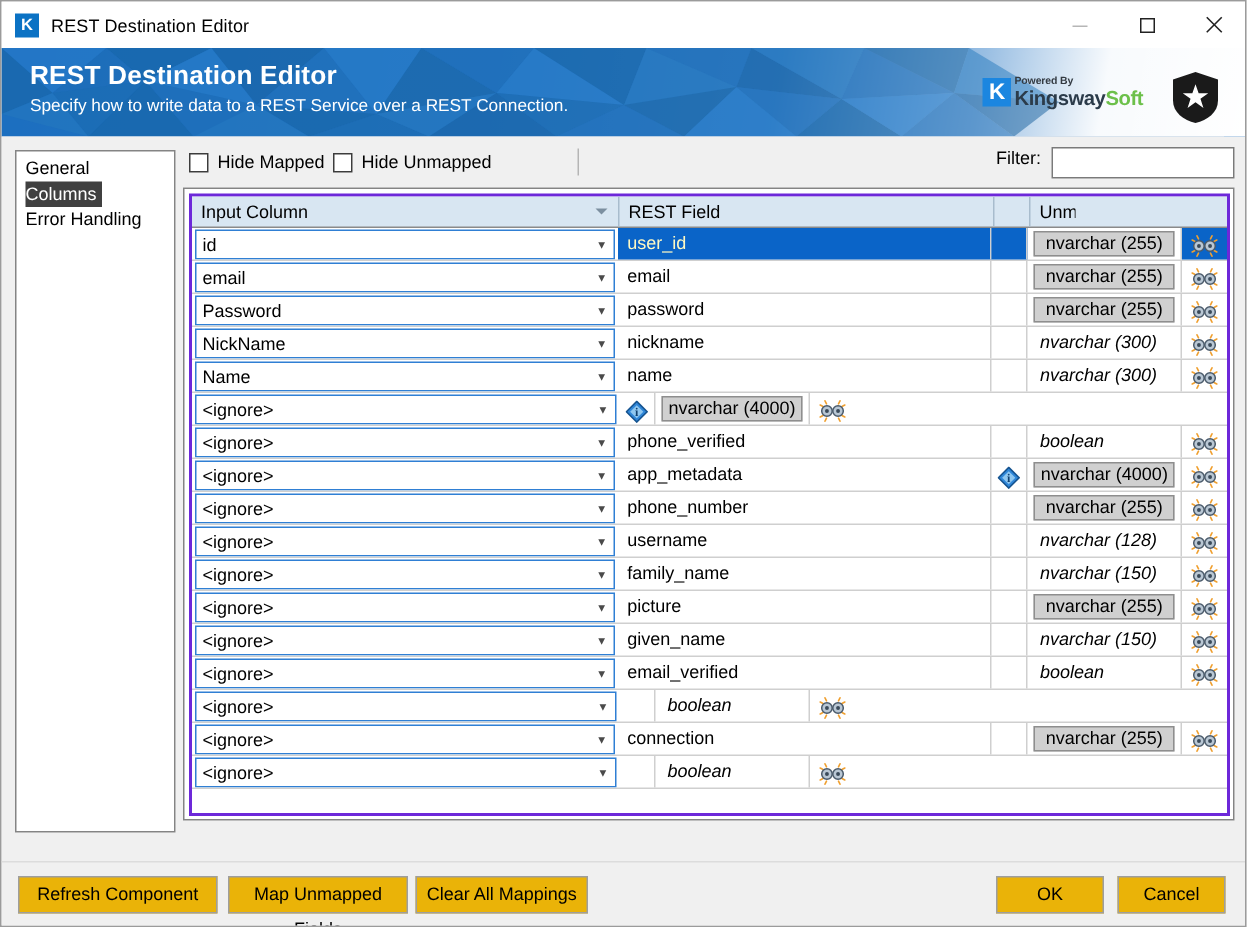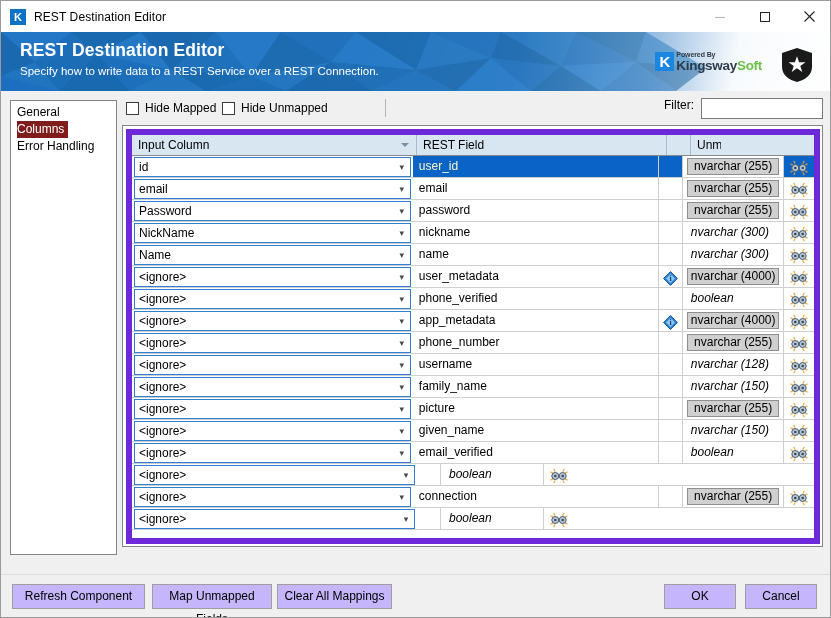--- a/index.html
+++ b/index.html
@@ -162,21 +162,21 @@
   }
   .nav-item {
     height: 17px;
     line-height: 17px;
     padding-left: 6px;
     font-size: 12px;
     color: #000;
     white-space: nowrap;
   }
   .nav-item.selected {
-    background: #7f1d1d;
+    background: #404040;
     color: #ffffff;
     display: inline-block;
     padding-right: 4px;
     margin-left: 6px;
     padding-left: 0;
   }
 
   
   .content {
     position: absolute;
@@ -241,21 +241,21 @@
     background: #ffffff;
     border: 1px solid #848484;
     box-sizing: border-box;
     overflow: hidden;
   }
   .grid-inner {
     position: absolute;
     left: 3px; top: 3px;
     width: 694px;
     height: 415px;
-    border: 6px solid #6d28d9;
+    border: 2px solid #6d28d9;
     box-sizing: border-box;
     background: #ffffff;
     overflow: hidden;
   }
 
   .ghead {
     display: flex;
     height: 21px;
     background: #d8e6f2;
     border-bottom: 1px solid #8a8a8a;
@@ -364,21 +364,21 @@
     position: absolute;
     left: 0; top: 573px;
     width: 831px;
     height: 45px;
     background: #f0f0f0;
     border-top: 1px solid #dcdcdc;
   }
   .btn {
     position: absolute;
     height: 25px;
-    background: #c4b5fd;
+    background: #eab308;
     border: 1px solid #9e9e9e;
     box-sizing: border-box;
     font-family: "Liberation Sans", sans-serif;
     font-size: 12px;
     color: #000;
     text-align: center;
     line-height: 23px;
     padding: 0;
     cursor: default;
   }
@@ -661,21 +661,20 @@
                       <circle cx="12.7" cy="8" r="1.3" fill="#3a4a5a"></circle>
                     </svg></span></div>
               </div>
               <div class="grow">
                 <div class="gcell c-input">
                   <div class="combo">
                     <span class="combo-val">&lt;ignore&gt;</span>
                     <span class="combo-arrow">▾</span>
                   </div>
                 </div>
-                <div class="gcell c-field">user_metadata</div>
                 <div class="gcell c-icon"><span><svg class="info-diamond" width="15" height="15" viewBox="0 0 15 15">
                       <polygon points="7.5,0.6 14.4,7.5 7.5,14.4 0.6,7.5" fill="#2f86d8" stroke="#15538f" stroke-width="1"></polygon>
                       <polygon points="7.5,3.1 11.9,7.5 7.5,11.9 3.1,7.5" fill="#8fc7f0"></polygon>
                       <text x="7.5" y="10.4" font-family="Liberation Serif, serif" font-size="8" font-weight="bold" fill="#10406f" text-anchor="middle">i</text>
                     </svg></span></div>
                 <div class="gcell c-type">
                   <span class="type-btn">nvarchar (4000)</span>
                 </div>
                 <div class="gcell c-unmap"><span><svg class="unmap-ico" width="18" height="16" viewBox="0 0 18 16">
                       <g stroke="#f0a030" stroke-width="1.1" stroke-linecap="round">

